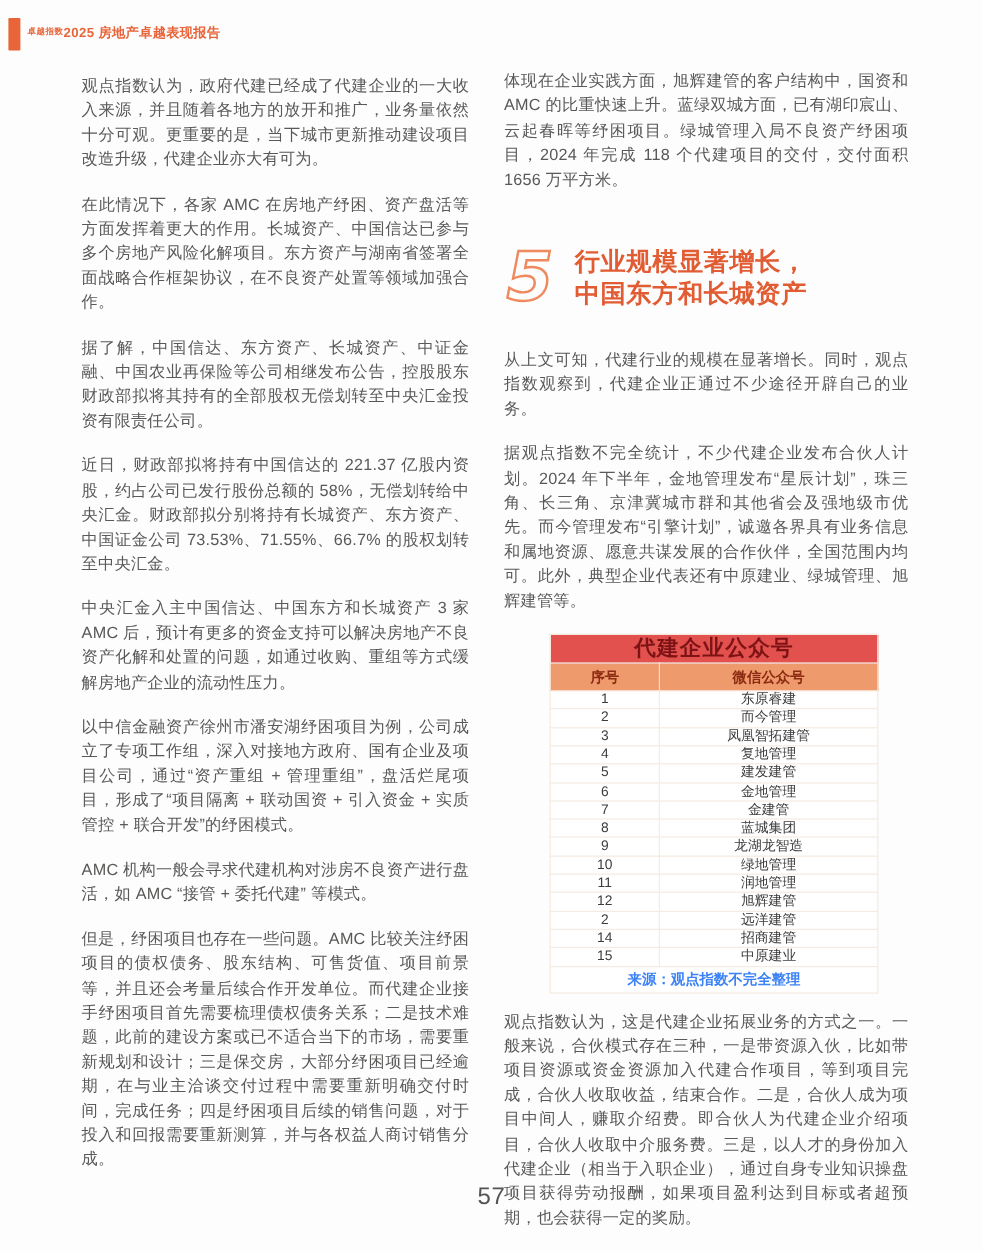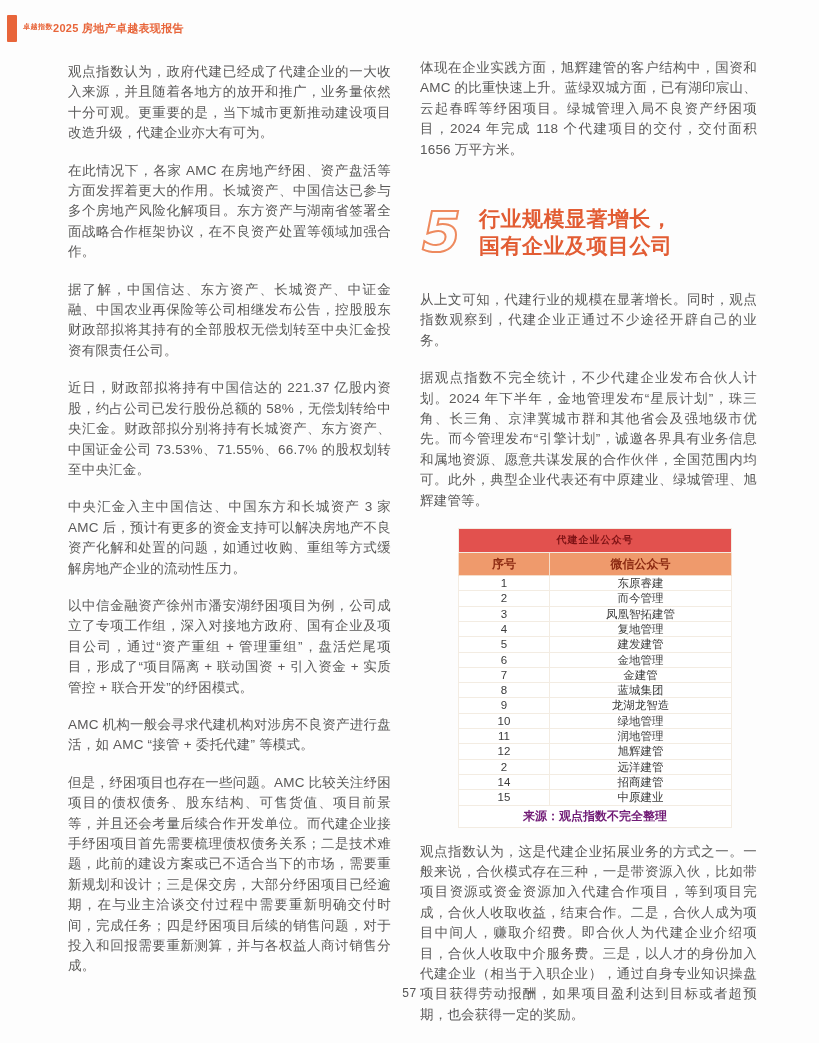--- a/index.html
+++ b/index.html
@@ -25,39 +25,39 @@
   .section-head{display:flex;align-items:center;margin:44px 0 30px 0;}
   .section-num{
     font-size:56px;font-weight:bold;font-style:italic;line-height:56px;
     color:transparent;-webkit-text-stroke:2px #EE8A5E;margin:0 18px 0 2px;
     font-family:"DejaVu Sans",sans-serif;
   }
   .section-title{font-size:21px;font-weight:bold;color:#E25C33;line-height:27px;letter-spacing:.5px;text-align:center;}
   
   .pub-table{width:274px;margin:6px 0 14px 38px;border-collapse:collapse;}
   .pub-table .t-title{
-    background:#E2514E;color:#7E1315;font-weight:bold;font-size:10px;
+    background:#E2514E;color:#7E1315;font-weight:bold;font-size:18px;
     text-align:center;height:23px;letter-spacing:1px;
   }
   .pub-table th{
     background:#EF9A6C;color:#8C2A12;font-weight:bold;font-size:12px;
     text-align:center;height:20px;border:1px solid #f6ddc9;
   }
   .pub-table td{
     font-size:11.5px;color:#3c3c3c;text-align:center;height:14.3px;line-height:14.3px;
     border:1px solid #f3ece2;background:#ffffff;padding:0;
   }
   .pub-table .t-source{
-    font-size:12px;font-weight:bold;color:#701a75;text-align:center;height:21px;
+    font-size:12px;font-weight:bold;color:#3b82f6;text-align:center;height:21px;
     border:1px solid #f3ece2;background:#ffffff;
   }
   .col-idx{width:88px;}
   
   .page-num{position:absolute;left:0;right:0;top:986px;text-align:center;
-    font-size:12px;color:#545454;letter-spacing:.5px;}
+    font-size:20px;color:#545454;letter-spacing:.5px;}
 </style>
 </head>
 <body>
 
 <div class="page">
 
   <div class="brand">
     <div class="brand-bar"></div>
     <div class="brand-text">
       <span class="brand-small">卓越指数</span>
@@ -76,21 +76,21 @@
     <p>但是，纾困项目也存在一些问题。AMC 比较关注纾困项目的债权债务、股东结构、可售货值、项目前景等，并且还会考量后续合作开发单位。而代建企业接手纾困项目首先需要梳理债权债务关系；二是技术难题，此前的建设方案或已不适合当下的市场，需要重新规划和设计；三是保交房，大部分纾困项目已经逾期，在与业主洽谈交付过程中需要重新明确交付时间，完成任务；四是纾困项目后续的销售问题，对于投入和回报需要重新测算，并与各权益人商讨销售分成。</p>
   </div>
 
   <div class="col col-right">
     <p>体现在企业实践方面，旭辉建管的客户结构中，国资和 AMC 的比重快速上升。蓝绿双城方面，已有湖印宸山、云起春晖等纾困项目。绿城管理入局不良资产纾困项目，2024 年完成 118 个代建项目的交付，交付面积 1656 万平方米。</p>
 
     <div class="section-head">
       <span class="section-num">5</span>
       <span class="section-title">
         <span>行业规模显著增长，</span><br>
-        <span>国有企业及项目公司</span>
+        <span>中国东方和长城资产</span>
       </span>
     </div>
 
     <p>从上文可知，代建行业的规模在显著增长。同时，观点指数观察到，代建企业正通过不少途径开辟自己的业务。</p>
     <p>据观点指数不完全统计，不少代建企业发布合伙人计划。2024 年下半年，金地管理发布“星辰计划”，珠三角、长三角、京津冀城市群和其他省会及强地级市优先。而今管理发布“引擎计划”，诚邀各界具有业务信息和属地资源、愿意共谋发展的合作伙伴，全国范围内均可。此外，典型企业代表还有中原建业、绿城管理、旭辉建管等。</p>
 
     <table class="pub-table">
       <thead>
         <tr>
           <td class="t-title" colspan="2">代建企业公众号</td>

